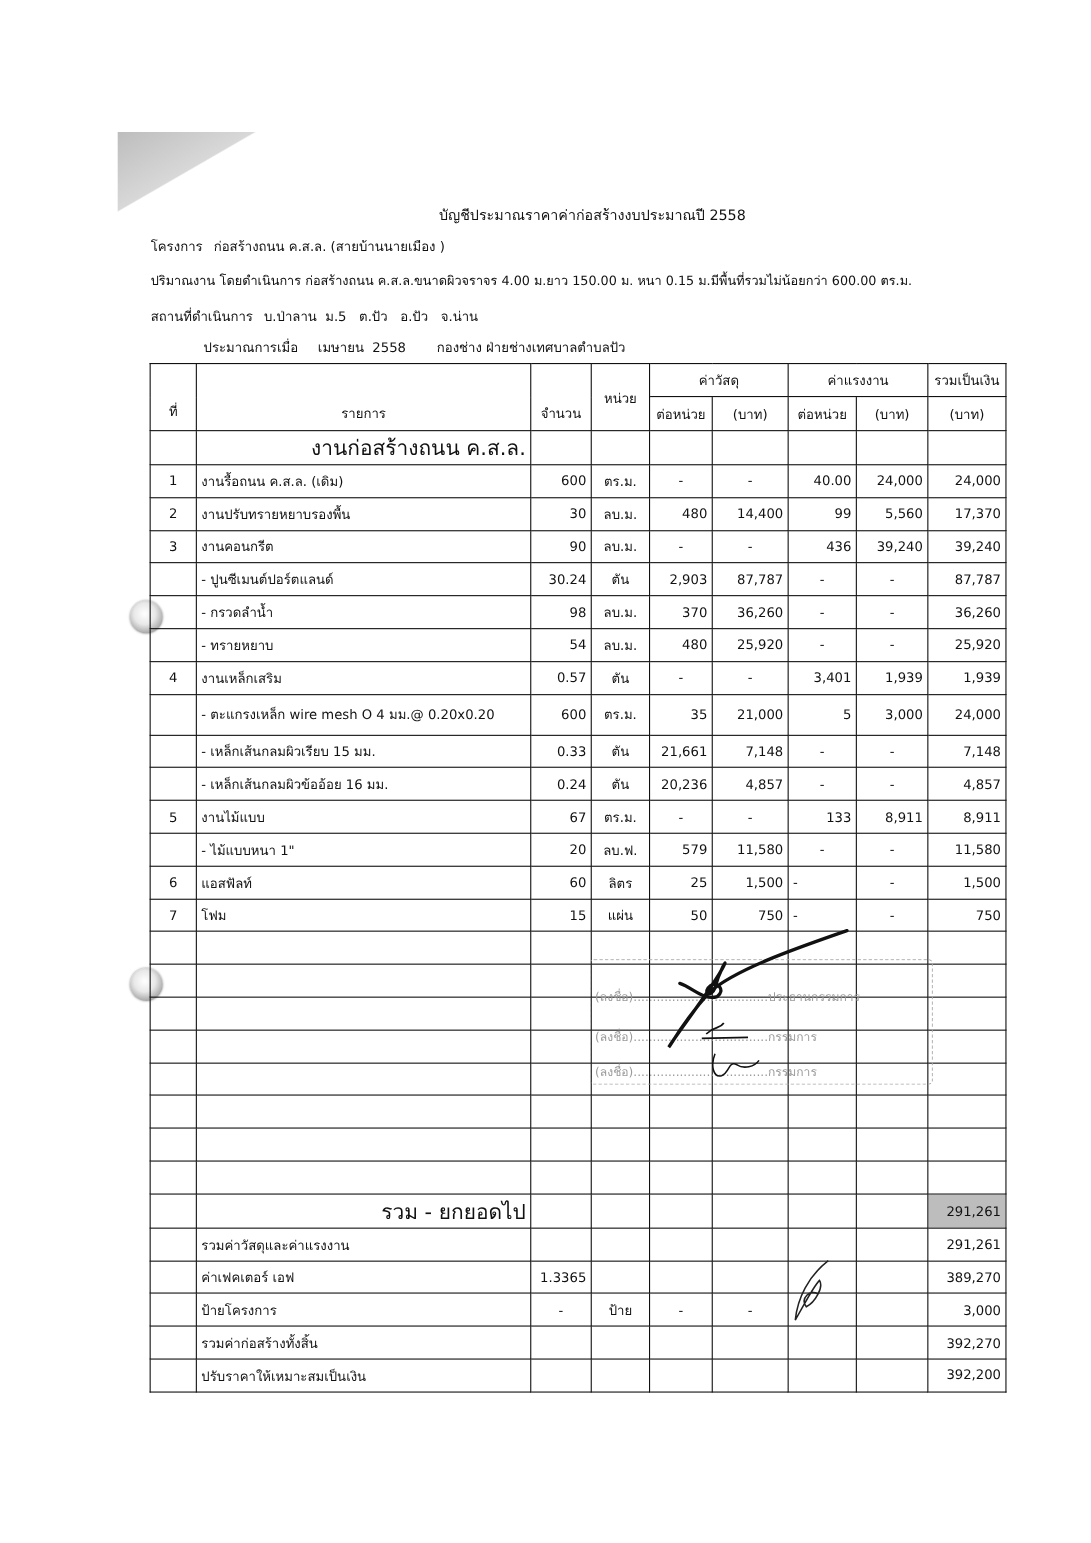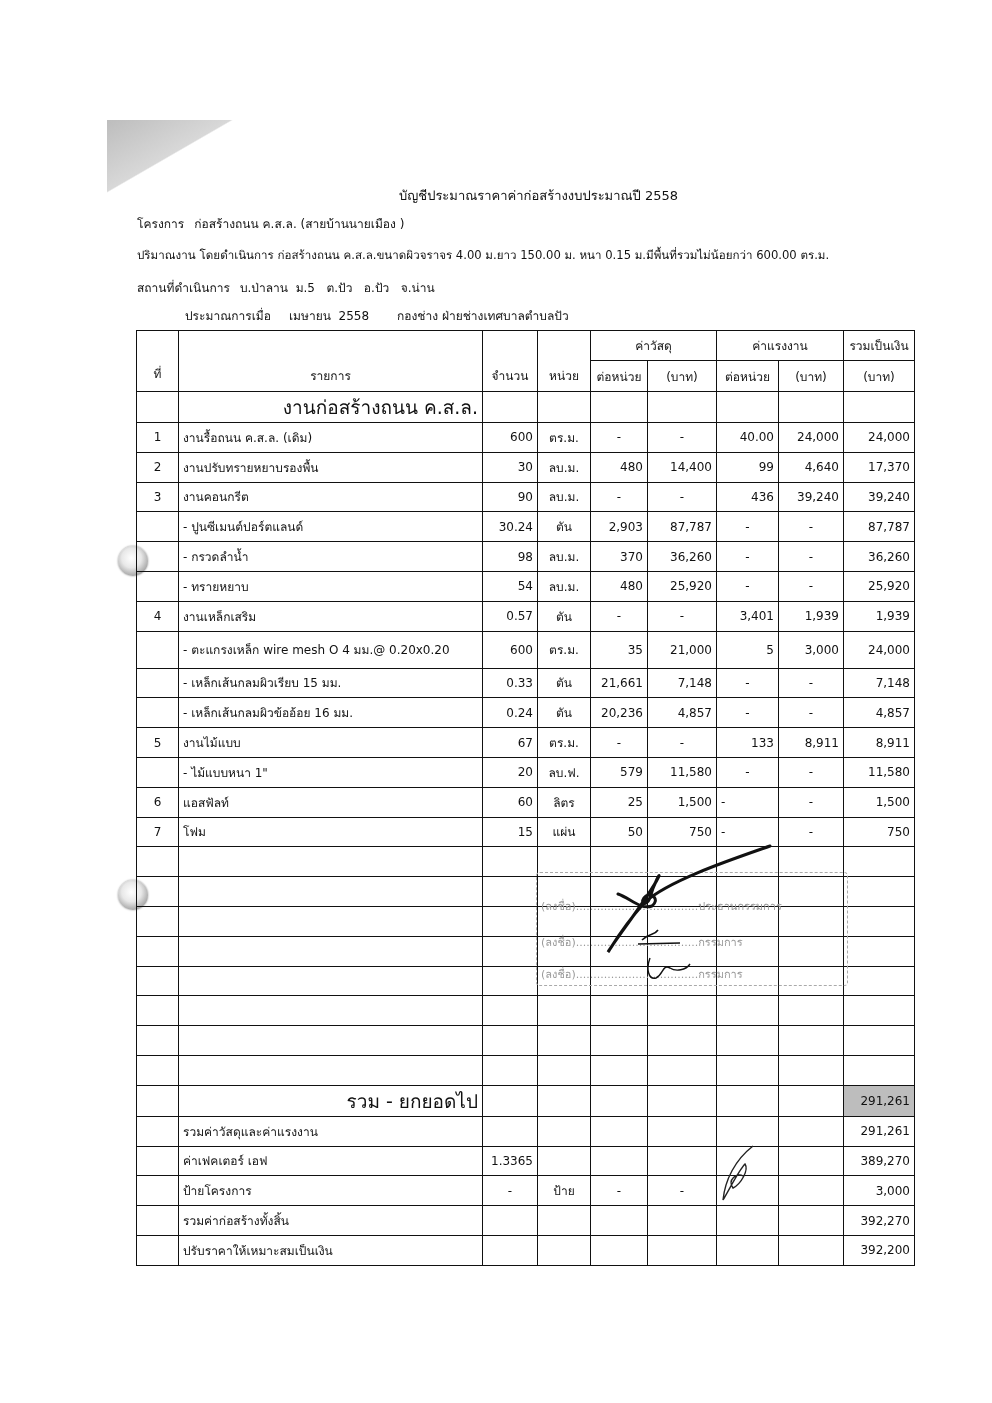--- a/index.html
+++ b/index.html
@@ -62,21 +62,21 @@
       <col style="width:69px">
       <col style="width:62px">
       <col style="width:65px">
       <col style="width:71px">
   </colgroup>
   <thead>
     <tr style="height:30px">
       <th class="hdr" rowspan="2" style="vertical-align:bottom; padding-bottom:8px">ที่</th>
       <th class="hdr" rowspan="2" style="vertical-align:bottom; padding-bottom:6px">รายการ</th>
       <th class="hdr" rowspan="2" style="vertical-align:bottom; padding-bottom:6px">จำนวน</th>
-      <th class="hdr" rowspan="2" style="vertical-align:bottom; padding-bottom:6px">หน่วย</th>
+      <th class="hdr" rowspan="2" style="vertical-align:bottom; padding-bottom:20px">หน่วย</th>
       <th class="hdr" colspan="2">ค่าวัสดุ</th>
       <th class="hdr" colspan="2">ค่าแรงงาน</th>
       <th class="hdr">รวมเป็นเงิน</th>
     </tr>
     <tr style="height:31px">
       <th class="hdr">ต่อหน่วย</th>
       <th class="hdr">(บาท)</th>
       <th class="hdr">ต่อหน่วย</th>
       <th class="hdr">(บาท)</th>
       <th class="hdr">(บาท)</th>
@@ -106,21 +106,21 @@
         <td class="num">24,000</td>
       </tr>
       <tr style="height: 29.8px;">
         <td class="ctr">2</td>
         <td class="desc">งานปรับทรายหยาบรองพื้น</td>
         <td class="num">30</td>
         <td class="ctr">ลบ.ม.</td>
         <td class="num">480</td>
         <td class="num">14,400</td>
         <td class="num">99</td>
-        <td class="num">4,640</td>
+        <td class="num">5,560</td>
         <td class="num">17,370</td>
       </tr>
       <tr style="height: 29.8px;">
         <td class="ctr">3</td>
         <td class="desc"> งานคอนกรีต</td>
         <td class="num">90</td>
         <td class="ctr">ลบ.ม.</td>
         <td class="ctr">-</td>
         <td class="ctr">-</td>
         <td class="num">436</td>

